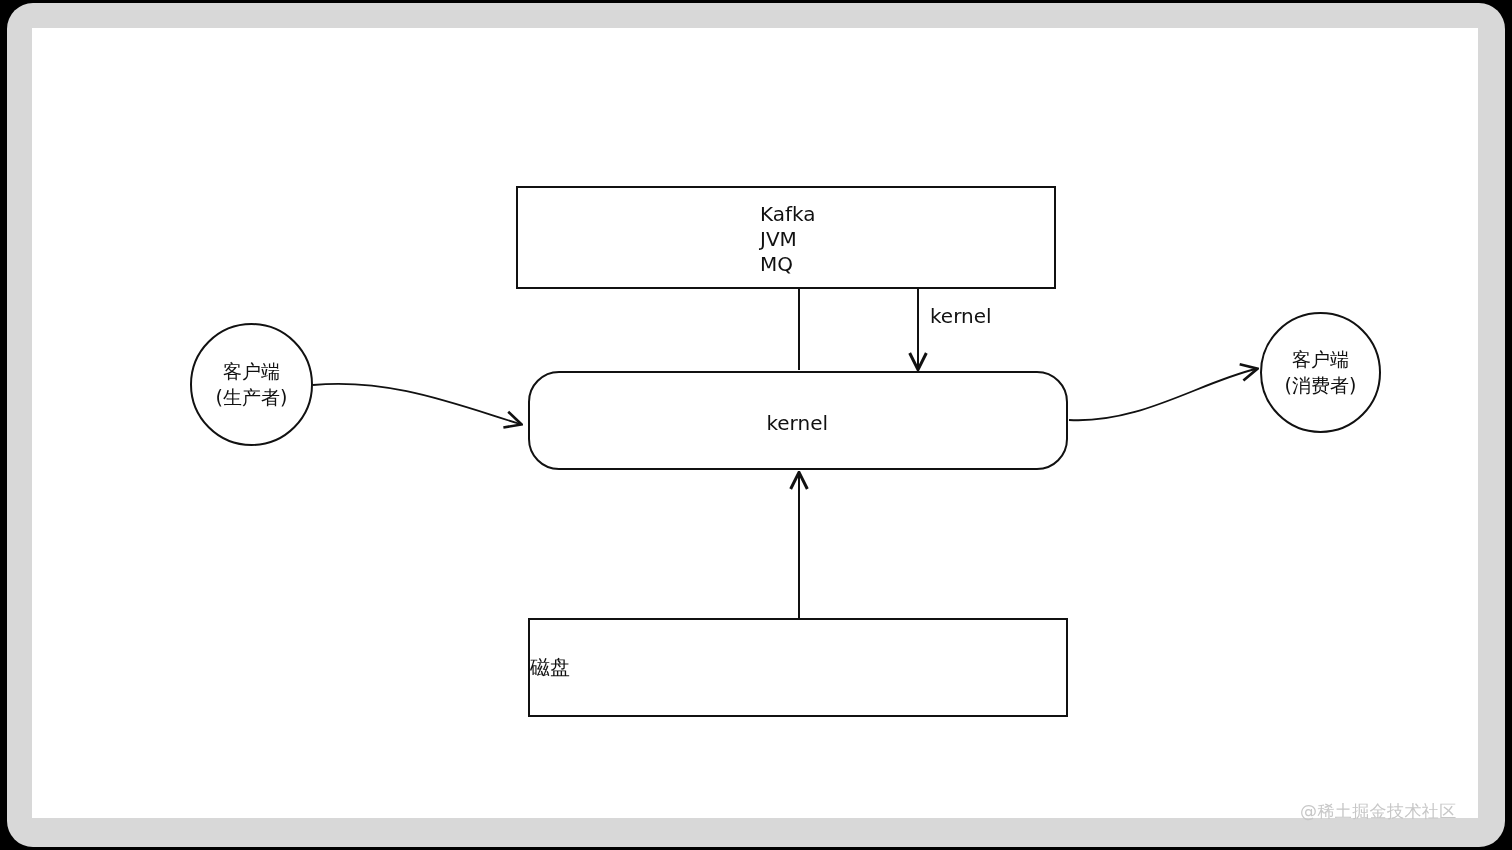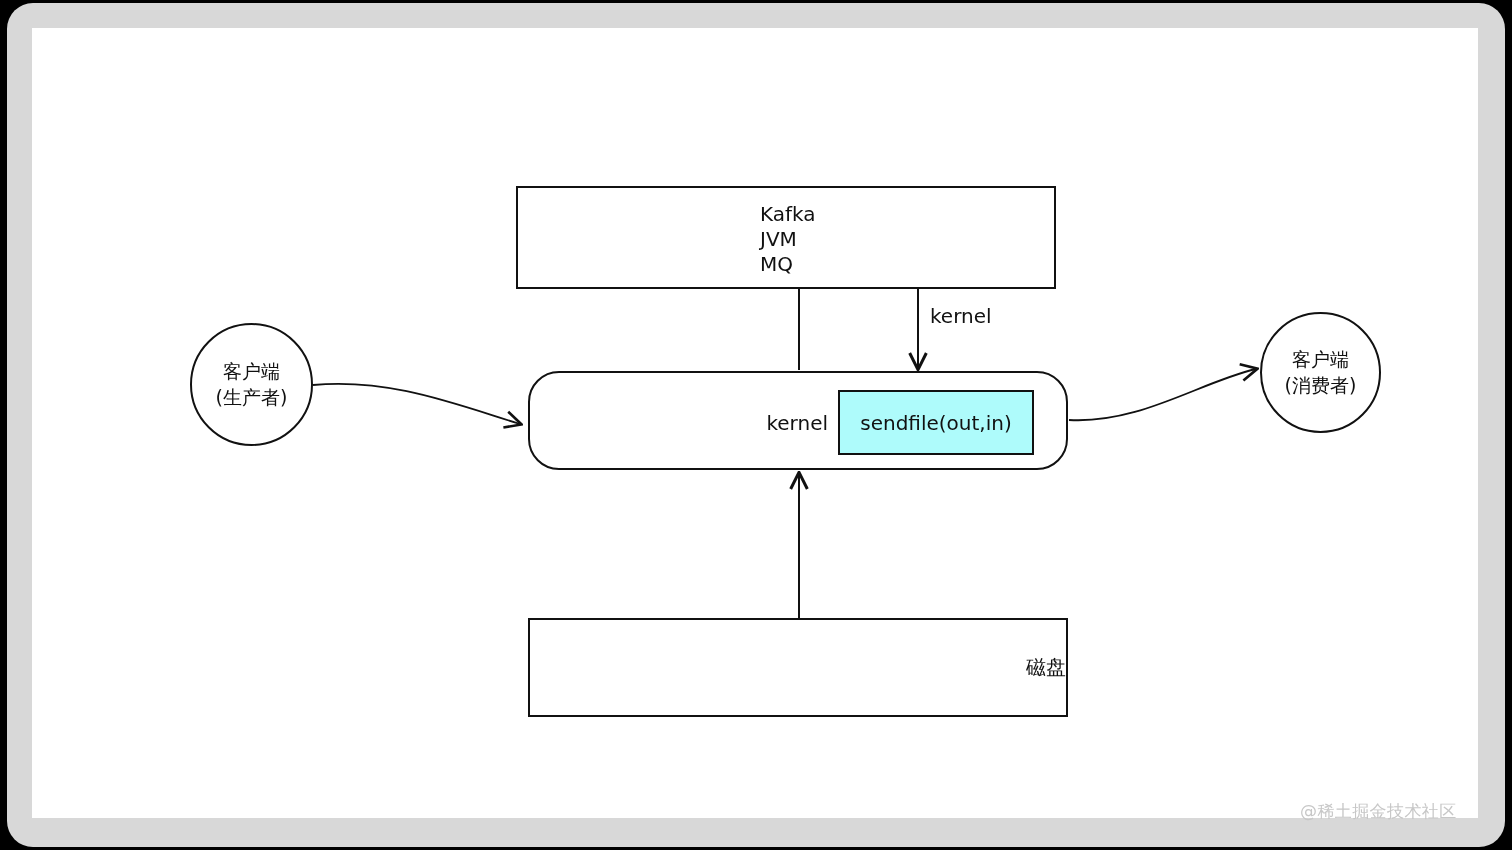--- a/index.html
+++ b/index.html
@@ -124,21 +124,21 @@
     font-size: 20px;
     color: #111111;
   }
   #disk-box {
     left: 528px;
     top: 618px;
     width: 540px;
     height: 99px;
     display: flex;
     align-items: center;
-    justify-content: flex-end;
+    justify-content: flex-start;
   }
   #disk-label {
     font-size: 20px;
     color: #111111;
   }
   #producer-circle {
     left: 190px;
     top: 323px;
     width: 123px;
     height: 123px;
@@ -197,21 +197,20 @@
   </svg>
 
   <div class="node-box" id="kafka-box">
     <div id="kafka-text">Kafka
 JVM
 MQ</div>
   </div>
 
   <div class="node-box" id="kernel-box">
     <div id="kernel-label">kernel</div>
-    <div id="sendfile-box">sendfile(out,in)</div>
   </div>
 
   <div class="node-box" id="disk-box">
     <span id="disk-label" class="cjk">磁盘</span>
   </div>
 
   <div class="node-circle" id="producer-circle">
     <span class="cjk">客户端</span>
     <span class="cjk">(生产者)</span>
   </div>

